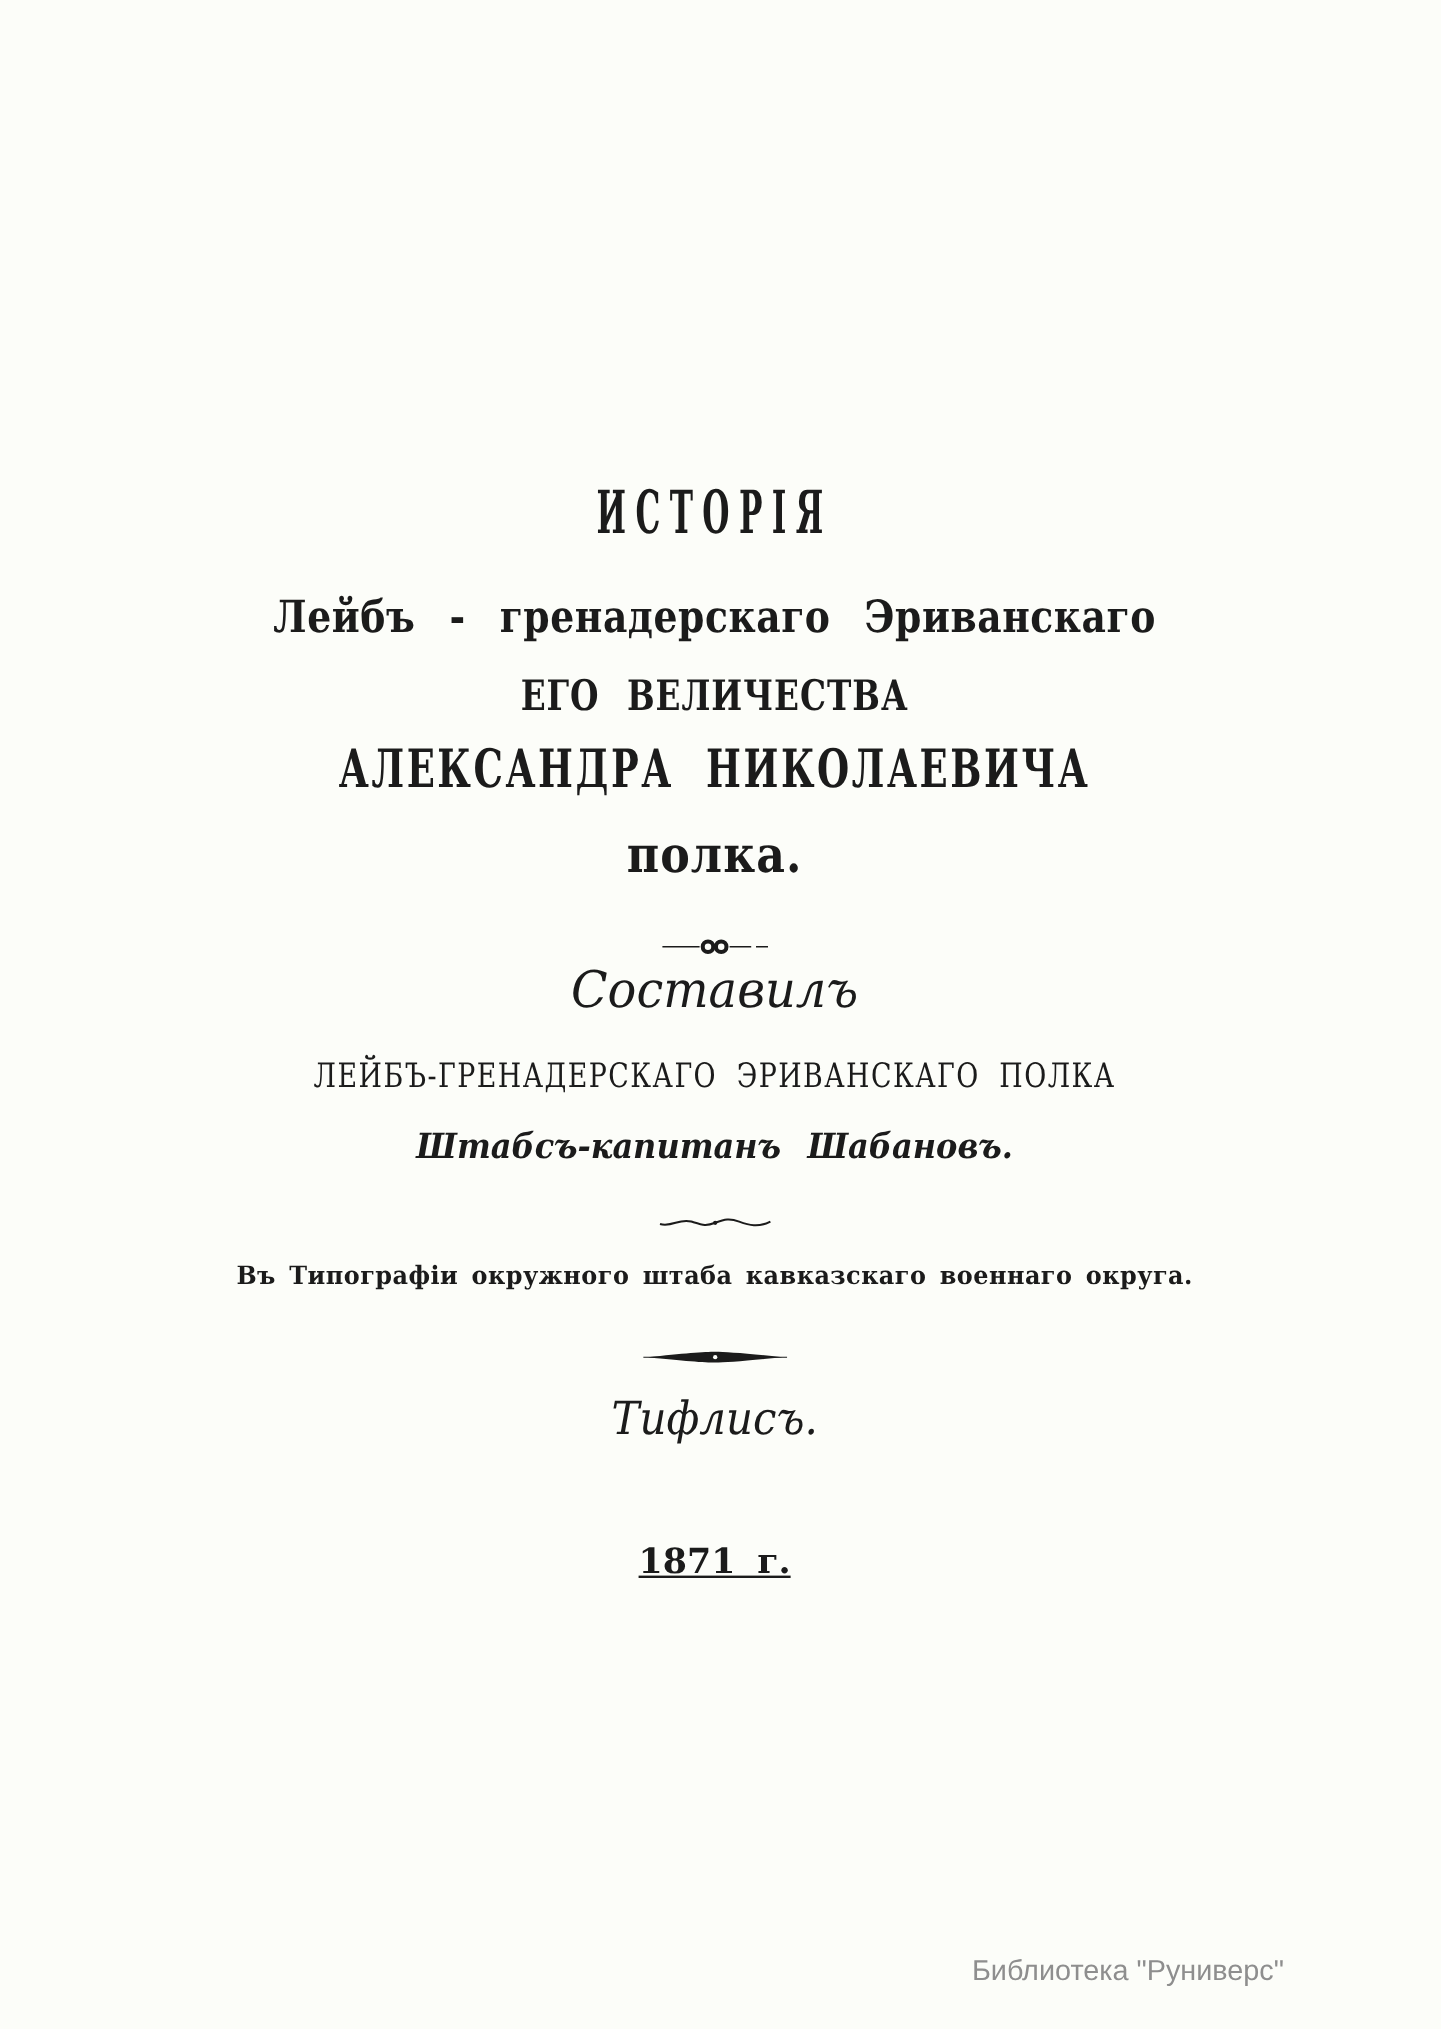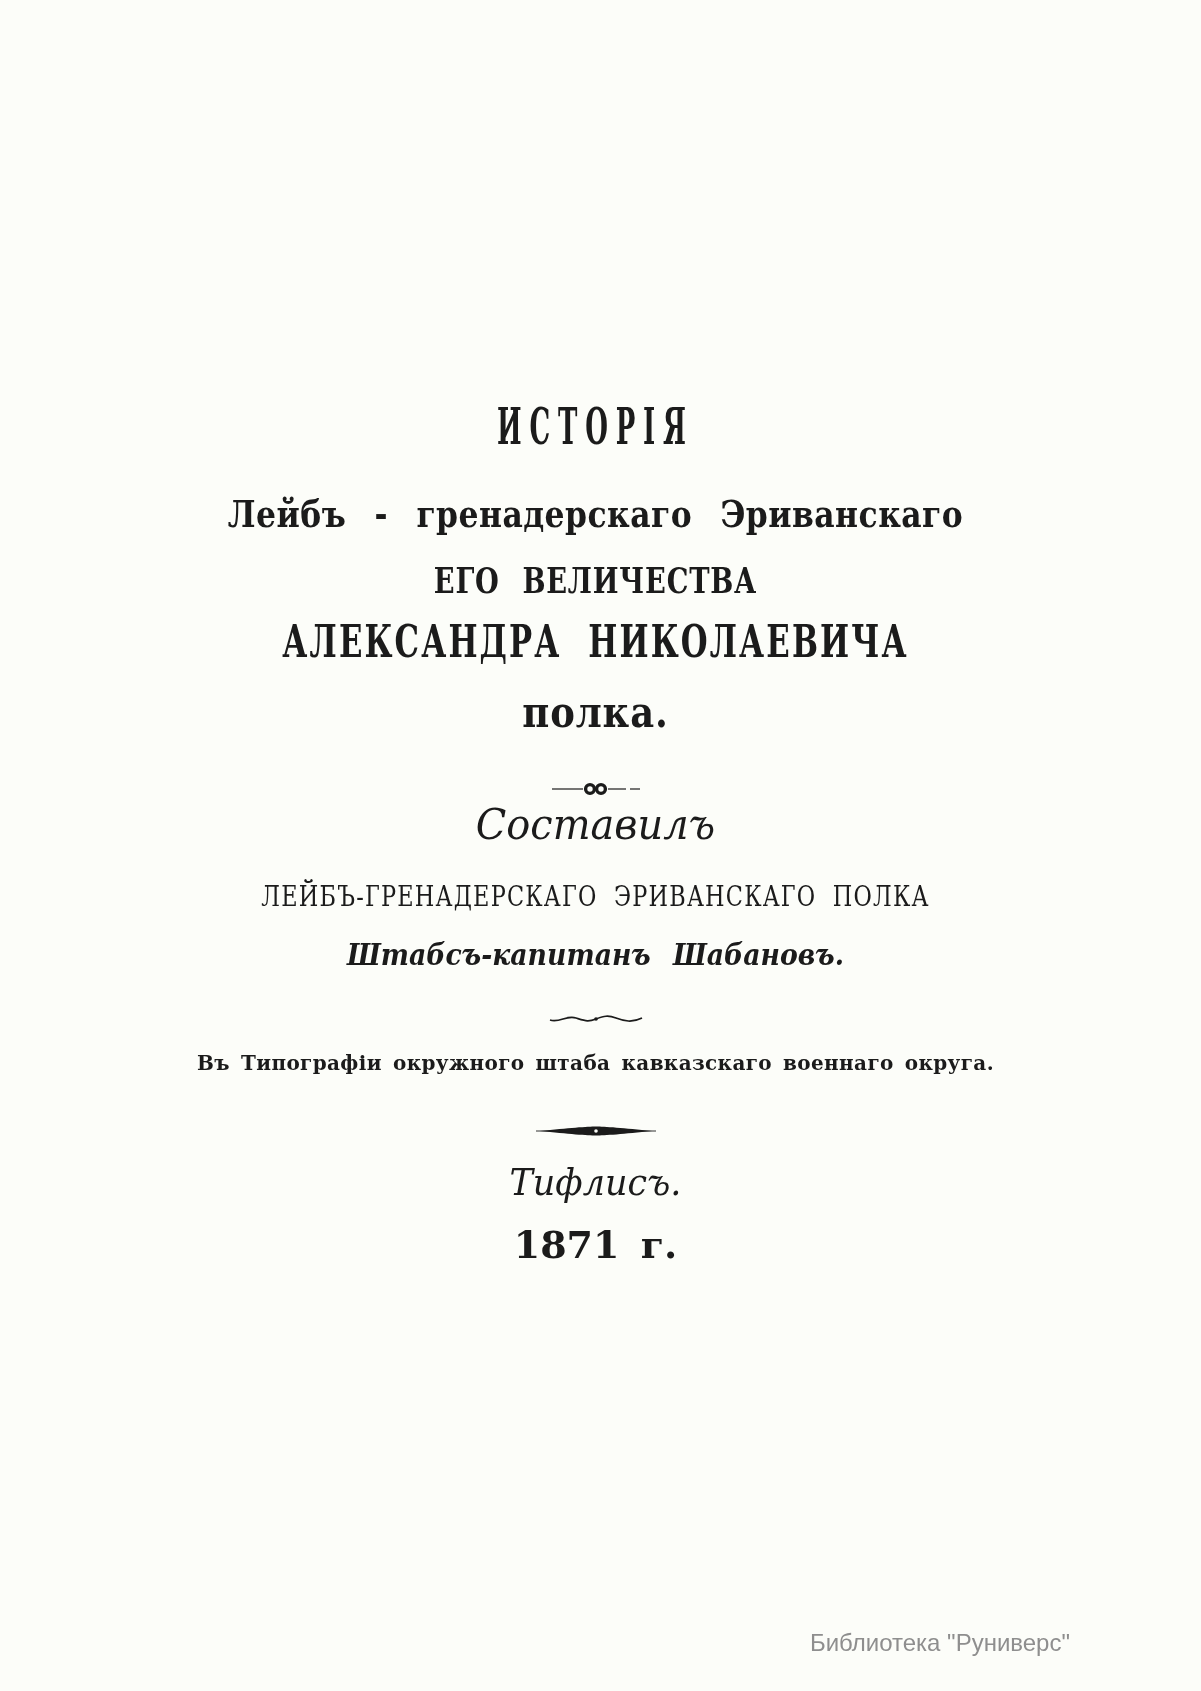--- a/index.html
+++ b/index.html
@@ -102,24 +102,25 @@
     transform: scale(0.95, 1.0);
   }
   .ornament-3 { top: 1120px; }
   .city-line {
     top: 1160px;
     font-size: 38px;
     font-style: italic;
     transform: scale(0.92, 1.0);
   }
   .year-line {
-    top: 1222px;
-    font-size: 38px;
+    top: 1284px;
+    font-size: 29px;
     font-weight: 700;
     word-spacing: 8px;
+    text-decoration: underline;
   }
   .watermark {
     position: absolute;
     top: 1629px;
     right: 121px;
     font-family: "Liberation Sans", sans-serif;
     font-size: 24px;
     color: #8e8e8e;
     text-align: right;
     white-space: nowrap;

